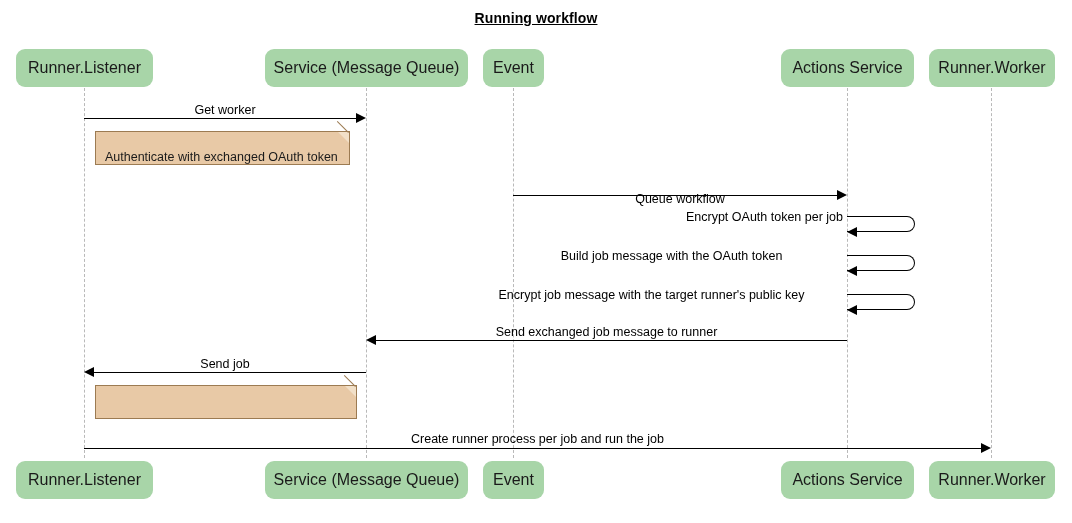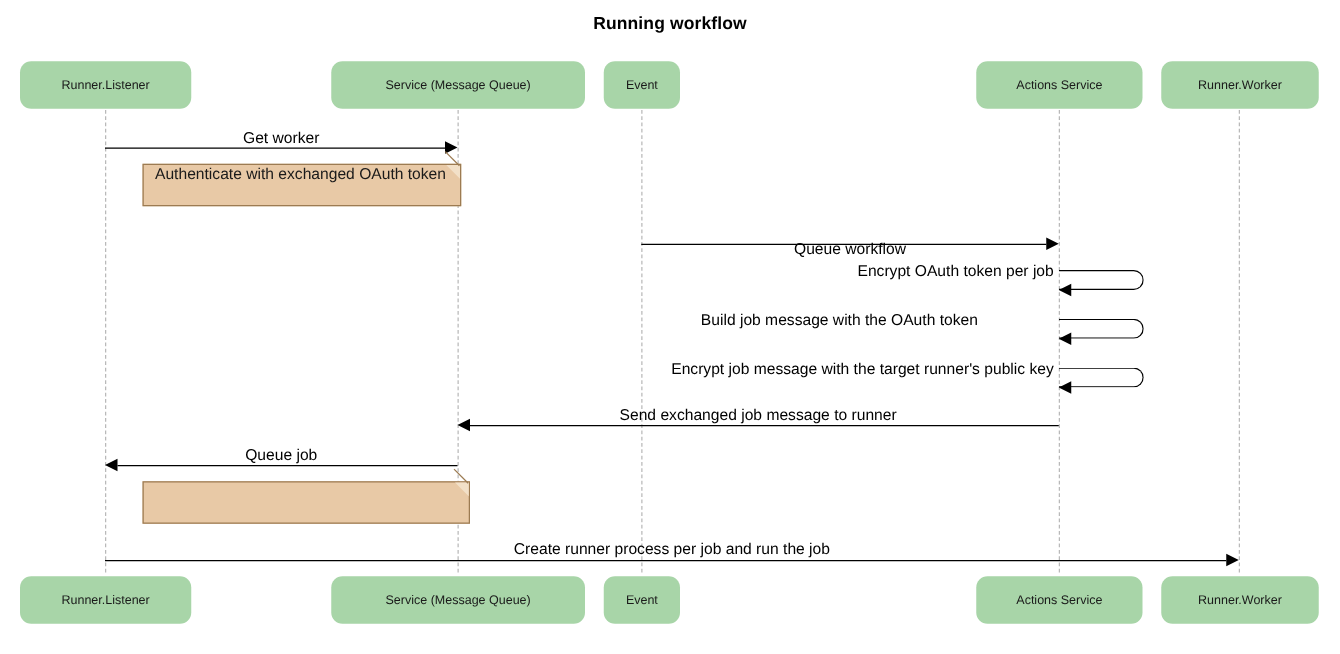--- a/index.html
+++ b/index.html
@@ -20,31 +20,32 @@
   }
   .title {
     position: absolute;
     top: 10px;
     left: 0;
     width: 1072px;
     text-align: center;
     font-size: 14px;
     font-weight: bold;
     letter-spacing: 0.1px;
+    text-decoration: underline;
   }
   
   .participant {
     position: absolute;
     box-sizing: border-box;
     background: #a8d5a8;
     border-radius: 9px;
     display: flex;
     align-items: center;
     justify-content: center;
-    font-size: 10px;
+    font-size: 16px;
     color: #1a1a1a;
     height: 38px;
     white-space: nowrap;
     padding: 0 12px;
   }
   
   .lifeline {
     position: absolute;
     width: 0;
     border-left: 1.5px dashed #b9b9b9;
@@ -87,26 +88,25 @@
     border-top-right-radius: 11px;
     border-bottom-right-radius: 11px;
   }
   
   .note {
     position: absolute;
     box-sizing: border-box;
     background: #e8c9a6;
     border: 1px solid #9c7b52;
     display: flex;
-    align-items: flex-start;
+    align-items: flex-end;
     font-size: 12.5px;
     color: #1a1a1a;
     padding: 0 9px;
     white-space: nowrap;
-    margin-left: 19px;
   }
   .note-fold {
     position: absolute;
     top: 0;
     right: 0;
     width: 0;
     height: 0;
     border-left: 11px solid transparent;
     border-top: 11px solid #f2e0c8;
   }
@@ -165,29 +165,29 @@
   <div class="arrowhead right" style="left:837px; top:190px;"></div>
 
   <div class="msg-label right-align" style="left:500px; top:210px; width:343px;">Encrypt OAuth token per job</div>
   <div class="selfcall" style="left:847px; top:216px; width:68px; height:16px;"></div>
   <div class="arrowhead left" style="left:847px; top:227px;"></div>
 
   <div class="msg-label right-align" style="left:500px; top:249px; width:343px;text-align:center;">Build job message with the OAuth token</div>
   <div class="selfcall" style="left:847px; top:255px; width:68px; height:16px;"></div>
   <div class="arrowhead left" style="left:847px; top:266px;"></div>
 
-  <div class="msg-label right-align" style="left:460px; top:288px; width:383px;">Encrypt job message with the target runner's public key</div>
+  <div class="msg-label right-align" style="left:460px; top:288px; width:383px;text-align:center;">Encrypt job message with the target runner's public key</div>
   <div class="selfcall" style="left:847px; top:294px; width:68px; height:16px;"></div>
   <div class="arrowhead left" style="left:847px; top:305px;"></div>
 
   <div class="msg-label" style="left:366px; top:325px; width:481px;">Send exchanged job message to runner</div>
   <div class="msg-line" style="left:376px; top:340px; width:471px;"></div>
   <div class="arrowhead left" style="left:366px; top:335px;"></div>
 
-  <div class="msg-label" style="left:84px; top:357px; width:282px;">Queue job</div>
+  <div class="msg-label" style="left:84px; top:357px; width:282px;">Send job</div>
   <div class="msg-line" style="left:94px; top:372px; width:272px;"></div>
   <div class="arrowhead left" style="left:84px; top:367px;"></div>
 
   <div class="note" style="left:95px; top:385px; width:262px; height:34px;">
     <span class="note-fold"></span>
     <span class="note-fold-line"></span>
   </div>
 
   <div class="msg-label" style="left:84px; top:432px; width:907px;">Create runner process per job and run the job</div>
   <div class="msg-line" style="left:84px; top:448px; width:897px;"></div>

